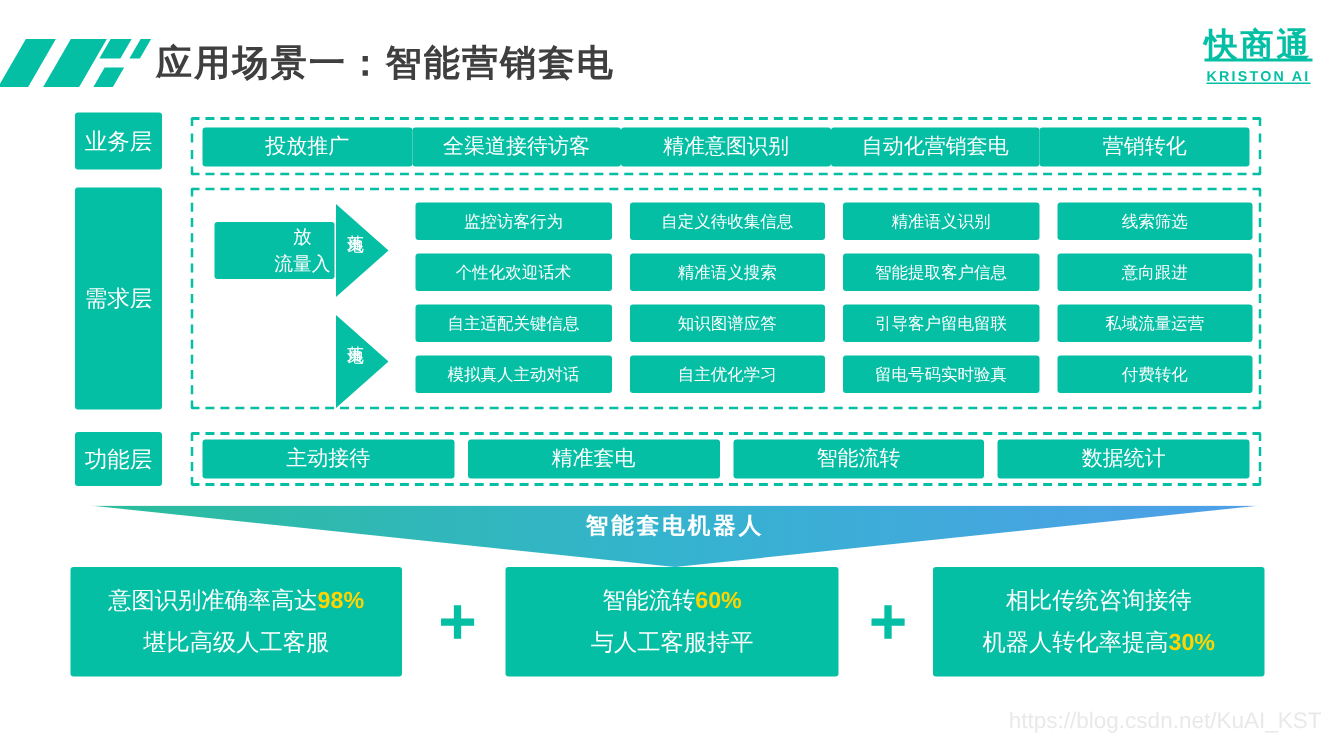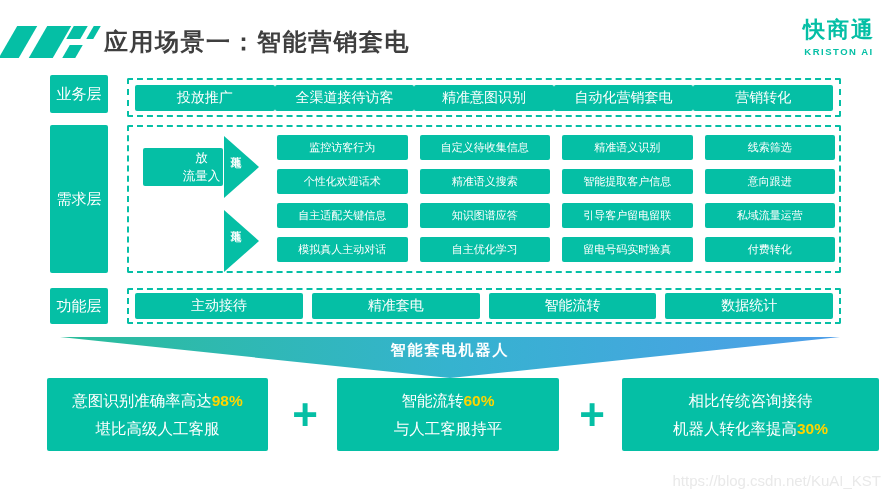--- a/index.html
+++ b/index.html
@@ -14,21 +14,21 @@
   
   .logo-mark{position:absolute;left:6px;top:26px;width:92px;height:34px;}
   .logo-mark span{position:absolute;background:var(--teal);transform:skewX(-30deg);}
   .lp1{left:2px;top:0;width:20px;height:32px;}
   .lp2{left:32px;top:0;width:24px;height:32px;}
   .lp3{left:64px;top:0;width:14px;height:13px;}
   .lp4{left:60px;top:19px;width:13px;height:13px;}
   .lp5{left:84px;top:0;width:7px;height:13px;}
   .page-title{position:absolute;left:104px;top:26px;font-size:24px;font-weight:bold;
     color:var(--title_color);letter-spacing:1.5px;}
-  .brand{position:absolute;right:12px;top:15px;text-align:center;color:var(--teal);}
+  .brand{position:absolute;right:12px;top:15px;text-align:center;color:var(--teal);text-decoration:underline;}
   .brand-name{font-size:22px;font-weight:bold;letter-spacing:2px;}
   .brand-sub{font-size:9.5px;font-weight:bold;letter-spacing:1.5px;margin-top:1px;}
 
   
   .layer-label{position:absolute;left:50px;width:58px;background:var(--teal);color:#fff;
     display:flex;align-items:center;justify-content:center;font-size:15px;border-radius:2px;}
   #label-business{top:75px;height:38px;}
   #label-demand{top:125px;height:148px;}
   #label-function{top:288px;height:36px;}
   .dashed{position:absolute;left:127px;width:714px;border:2px dashed var(--teal);border-radius:2px;}
@@ -64,21 +64,21 @@
     clip-path:polygon(0 0,100% 0,50% 100%);}
   .funnel-label{position:absolute;left:60px;top:341px;width:780px;text-align:center;
     color:#fff;font-weight:bold;font-size:15px;letter-spacing:2px;}
 
   
   .result-box{position:absolute;top:378px;height:73px;background:var(--teal);color:#fff;
     display:flex;flex-direction:column;align-items:center;justify-content:center;
     font-size:15.5px;line-height:1.8;border-radius:2px;text-align:center;}
   #result-0{left:47px;width:221px;}
   #result-1{left:337px;width:222px;}
-  #result-2{left:622px;width:257px;}
+  #result-2{left:622px;width:221px;}
   .hl{color:var(--yellow);font-weight:bold;}
   .plus{position:absolute;top:378px;height:73px;display:flex;align-items:center;
     justify-content:center;color:var(--teal);font-size:44px;font-weight:bold;}
   #plus-0{left:278px;width:54px;}
   #plus-1{left:565px;width:54px;}
 
   .watermark{position:absolute;right:6px;bottom:8px;font-size:15px;color:var(--watermark_color);}
 </style>
 </head>
 <body>

